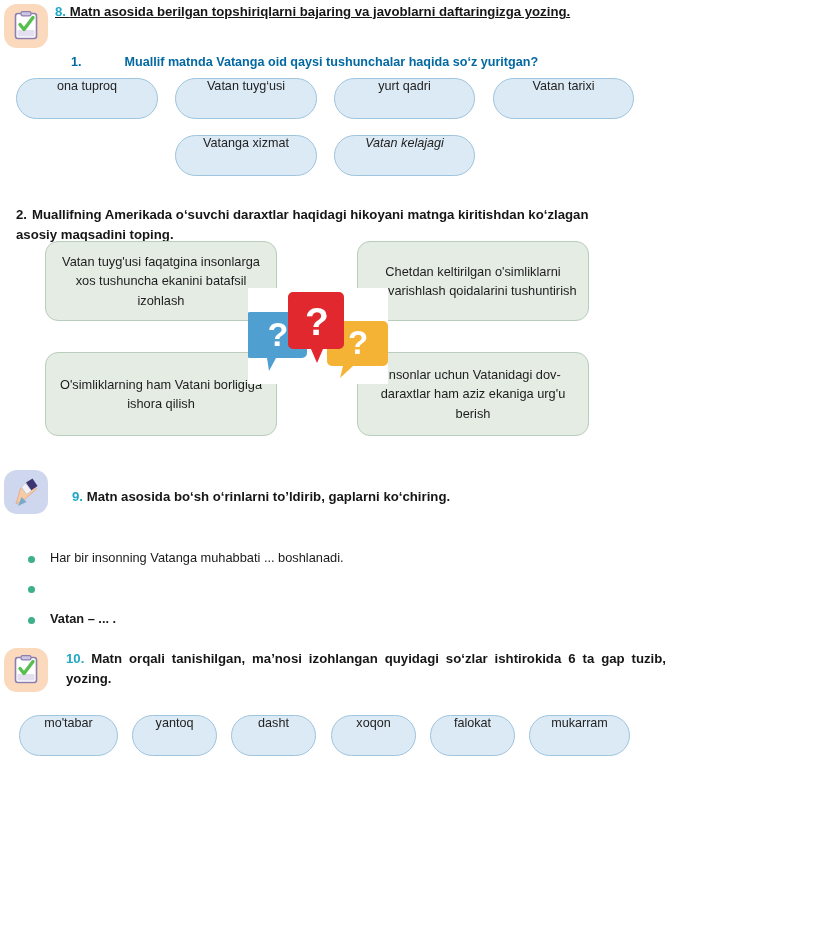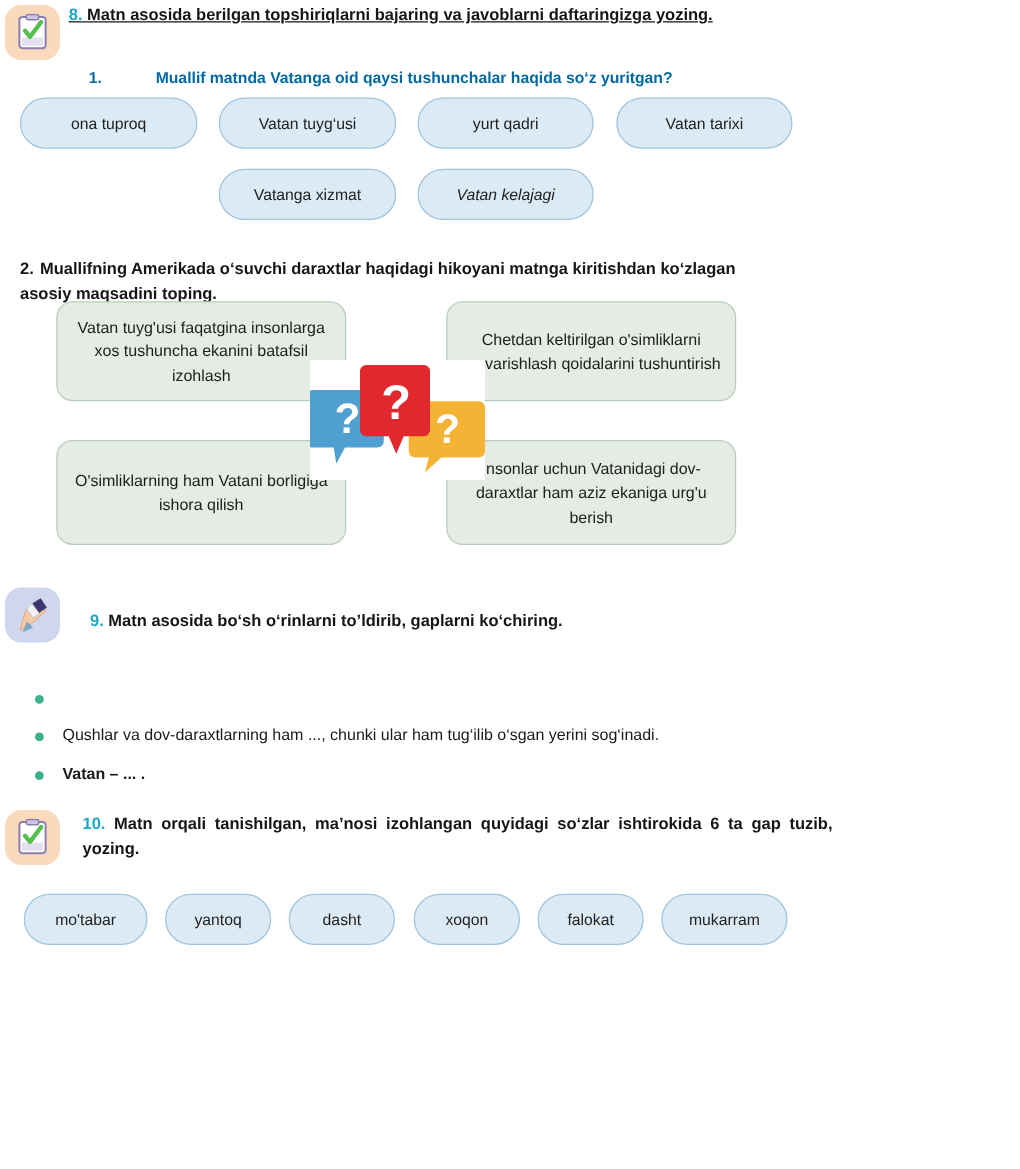--- a/index.html
+++ b/index.html
@@ -53,21 +53,20 @@
     white-space: pre;
   }
 
   
   .pill {
     position: absolute;
     background: #dceaf5;
     border: 1.3px solid #9ec4de;
     border-radius: 22px;
     display: flex;
-    align-items: center;
     justify-content: center;
     font-size: 12.6px;
     color: #222222;
     box-sizing: border-box;
   }
 
   
   .gbox {
     position: absolute;
     background: #e4ece4;
@@ -200,24 +199,24 @@
   </svg>
 </div>
 
 <div class="task-head justified" style="left:72px; top:487px; width:583px;">
   <span class="task-num">9.</span>
   <span>Matn asosida bo‘sh o‘rinlarni to’ldirib, gaplarni ko‘chiring.</span>
 </div>
 
 <div class="bullet-row" style="left:28px; top:550px; width:700px;">
   <span class="bullet-dot"></span>
+  <span>Har bir insonning Vatanga muhabbati ... boshlanadi.</span>
 </div>
 <div class="bullet-row" style="left:28px; top:580px; width:700px;">
   <span class="bullet-dot"></span>
-  <span>Qushlar va dov-daraxtlarning ham ..., chunki ular ham tug‘ilib o‘sgan yerini sog‘inadi.</span>
 </div>
 <div class="bullet-row" style="left:28px; top:611px; width:700px;font-weight:bold;">
   <span class="bullet-dot"></span>
   <span>Vatan – ... .</span>
 </div>
 
 <div class="icon-badge clipboard" style="left:4px; top:648px;">
   <svg width="26" height="30" viewBox="0 0 26 30" aria-hidden="true">
     <rect x="2.5" y="2.5" width="21" height="25" rx="2.5" fill="#ffffff" stroke="#8b7fb0" stroke-width="1.6"></rect>
     <rect x="8" y="0.6" width="10" height="4.2" rx="1.6" fill="#cfc6e4" stroke="#8b7fb0" stroke-width="1.2"></rect>

